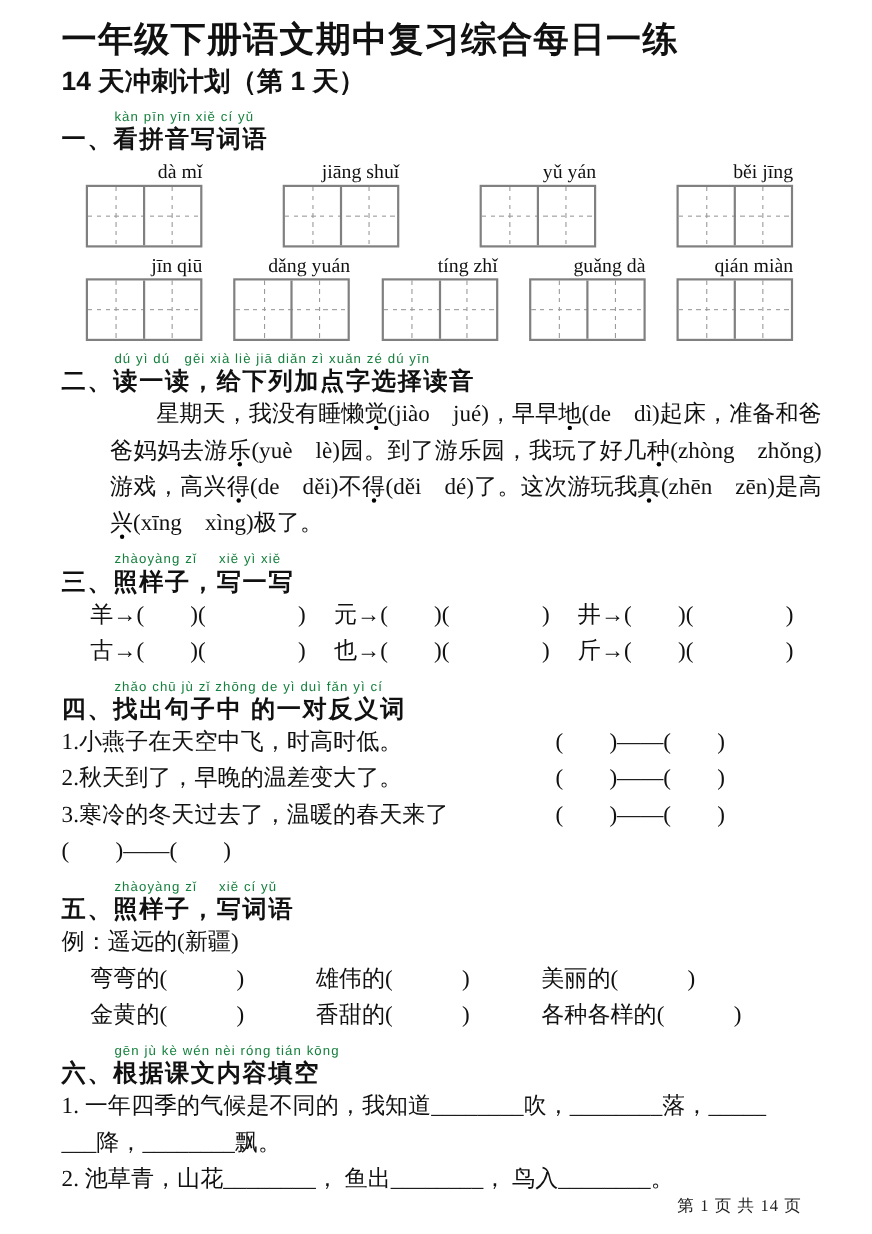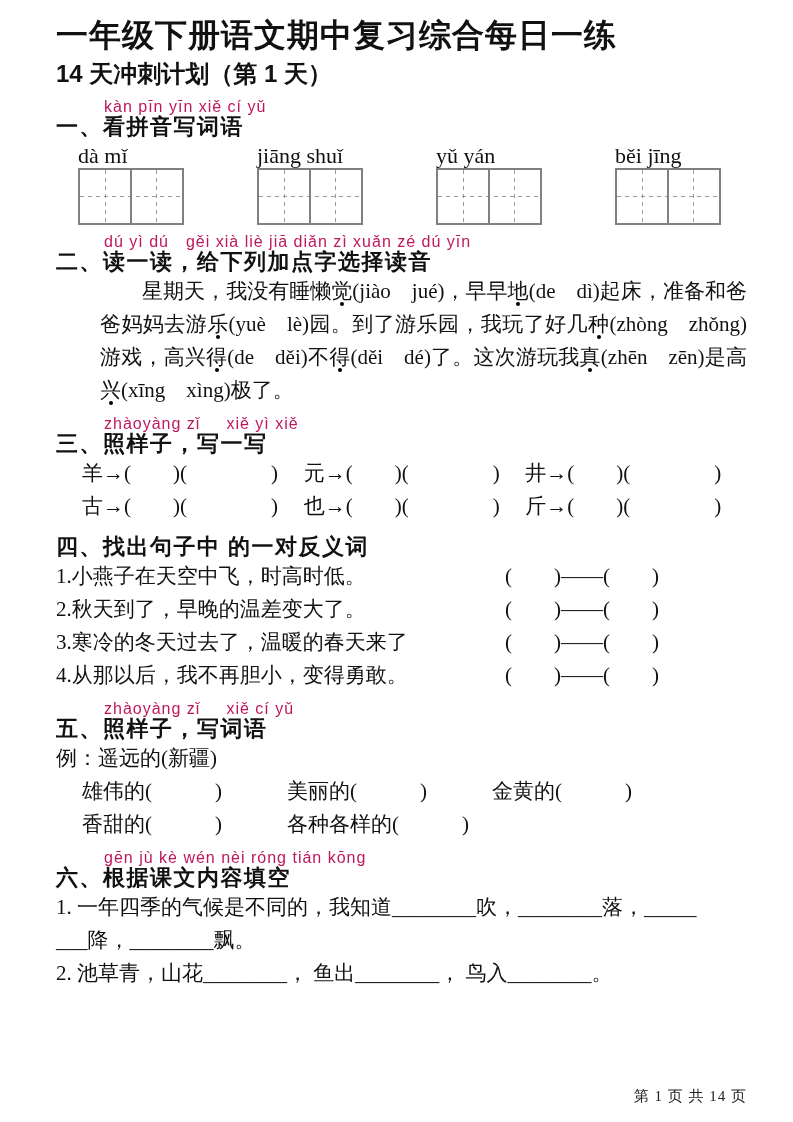--- a/index.html
+++ b/index.html
@@ -26,25 +26,25 @@
   .doc-subtitle {
     font-family: "Liberation Sans", sans-serif;
     font-weight: 900;
     font-size: 24px;
     text-align: left;
     margin-top: 4px;
   }
   .sec { margin-top: 10px; }
   .sec-pinyin {
     font-family: "Liberation Sans", sans-serif;
-    font-size: 16px;
+    font-size: 12px;
     letter-spacing: 1px;
     padding-left: 48px;
     line-height: 13px;
-    color: #be185d;
+    color: #15803d;
   }
   .sec-heading {
     font-family: "Liberation Sans", sans-serif;
     font-weight: 900;
     font-size: 22px;
     letter-spacing: 1.5px;
     line-height: 27px;
   }
   
   .body-text {
@@ -66,22 +66,22 @@
   
   .word-grid {
     display: flex;
     justify-content: space-between;
     padding: 0 26px 0 22px;
     margin-top: 4px;
   }
   .word-cell { width: 106px; }
   .word-py {
     font-family: "Liberation Serif", "DejaVu Serif", serif;
-    font-size: 22px;
-    text-align: left;
+    font-size: 18px;
+    text-align: right;
     line-height: 24px;
     white-space: nowrap;
   }
   .tzg {
     width: 106px; height: 57px;
     border: 2px solid #808080;
     background-image:
       linear-gradient(#808080, #808080),
       repeating-linear-gradient(to bottom, #9a9a9a 0 4px, transparent 4px 8px),
       repeating-linear-gradient(to bottom, #9a9a9a 0 4px, transparent 4px 8px),
@@ -99,21 +99,21 @@
   .cols3.wide-last { grid-template-columns: 205px 205px 1fr; }
   
   .s4-row { display: flex; gap: 32px; }
   .s4-sentence { flex: 1 1 auto; }
   .s4-answer { flex: 0 0 242px; white-space: nowrap; }
   
   .s6-line { white-space: nowrap; }
   
   .footer {
     position: absolute;
-    right: 46px; bottom: 16px;
+    right: 64px; bottom: 16px;
     font-family: "Liberation Serif", "DejaVu Serif", serif;
     font-size: 15px;
     color: #222;
     letter-spacing: 1px;
   }
 </style>
 </head>
 <body>
 
 <div class="page">
@@ -137,20 +137,42 @@
       <div class="word-cell">
         <div class="word-py">yǔ yán</div>
         <div class="tzg"></div>
       </div>
       <div class="word-cell">
         <div class="word-py">běi jīng</div>
         <div class="tzg"></div>
       </div>
     </div>
 
+    <div class="word-grid">
+      <div class="word-cell">
+        <div class="word-py">jīn qiū</div>
+        <div class="tzg"></div>
+      </div>
+      <div class="word-cell">
+        <div class="word-py">dǎng yuán</div>
+        <div class="tzg"></div>
+      </div>
+      <div class="word-cell">
+        <div class="word-py">tíng zhǐ</div>
+        <div class="tzg"></div>
+      </div>
+      <div class="word-cell">
+        <div class="word-py">guǎng dà</div>
+        <div class="tzg"></div>
+      </div>
+      <div class="word-cell">
+        <div class="word-py">qián miàn</div>
+        <div class="tzg"></div>
+      </div>
+    </div>
   </section>
 
   <section class="sec">
     <div class="sec-pinyin">dú  yì  dú　gěi  xià  liè  jiā diǎn  zì  xuǎn zé  dú  yīn</div>
     <div class="sec-heading">二、读一读，给下列加点字选择读音</div>
     <p class="body-text indent"><span>星期天，我没有睡懒</span><span class="dot">觉</span><span>(jiào  jué)，早早</span><span class="dot">地</span><span>(de  dì)起床，准备和爸爸妈妈去游</span><span class="dot">乐</span><span>(yuè  lè)园。到了游乐园，我玩了好几</span><span class="dot">种</span><span>(zhòng  zhǒng)游戏，高兴</span><span class="dot">得</span><span>(de  děi)不</span><span class="dot">得</span><span>(děi  dé)了。这次游玩我</span><span class="dot">真</span><span>(zhēn  zēn)是高</span><span class="dot">兴</span><span>(xīng  xìng)极了。</span></p>
   </section>
 
   <section class="sec">
     <div class="sec-pinyin">zhàoyàng  zǐ　 xiě  yì  xiě</div>
@@ -159,44 +181,45 @@
       <div>羊→(　　)(　　　　)</div>
       <div>元→(　　)(　　　　)</div>
       <div>井→(　　)(　　　　)</div>
       <div>古→(　　)(　　　　)</div>
       <div>也→(　　)(　　　　)</div>
       <div>斤→(　　)(　　　　)</div>
     </div>
   </section>
 
   <section class="sec">
+    <div class="sec-pinyin">zhǎo chū  jù   zǐ zhōng de   yì  duì fǎn  yì  cí</div>
     <div class="sec-heading">四、找出句子中 的一对反义词</div>
     <div class="s4-row body-text">
       <span class="s4-sentence">1.小燕子在天空中飞，时高时低。</span>
       <span class="s4-answer">(　　)——(　　)</span>
     </div>
     <div class="s4-row body-text">
       <span class="s4-sentence">2.秋天到了，早晚的温差变大了。</span>
       <span class="s4-answer">(　　)——(　　)</span>
     </div>
     <div class="s4-row body-text">
       <span class="s4-sentence">3.寒冷的冬天过去了，温暖的春天来了</span>
       <span class="s4-answer">(　　)——(　　)</span>
     </div>
     <div class="s4-row body-text">
-      <span class="s4-sentence">4.从那以后，我不再胆小，变得勇敢。</span>
       <span class="s4-answer">(　　)——(　　)</span>
     </div>
   </section>
 
   <section class="sec">
     <div class="sec-pinyin">zhàoyàng  zǐ　 xiě  cí  yǔ</div>
     <div class="sec-heading">五、照样子，写词语</div>
     <div class="body-text">例：遥远的(新疆)</div>
     <div class="cols3 wide-last body-text">
+      <div>弯弯的(　　　)</div>
       <div>雄伟的(　　　)</div>
       <div>美丽的(　　　)</div>
       <div>金黄的(　　　)</div>
       <div>香甜的(　　　)</div>
       <div>各种各样的(　　　)</div>
     </div>
   </section>
 
   <section class="sec">
     <div class="sec-pinyin">gēn  jù   kè  wén nèi róng tián kōng</div>

